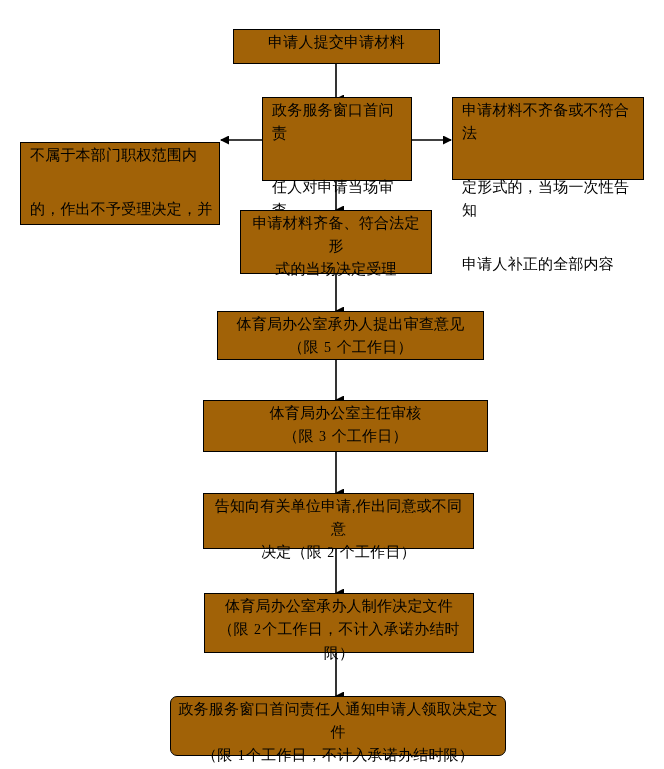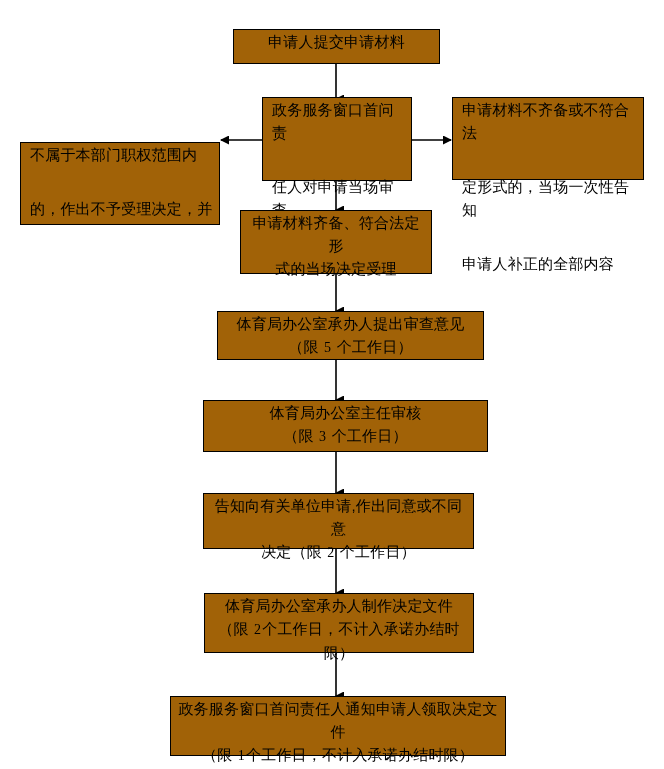--- a/index.html
+++ b/index.html
@@ -139,18 +139,18 @@
   <div class="node" style="left:203px; top:493px; width:271px; height:56px;">
     <span class="line">告知向有关单位申请,作出同意或不同意</span>
     <span class="line">决定（限&nbsp;<span class="num">2</span>&nbsp;个工作日）</span>
   </div>
 
   <div class="node" style="left:204px; top:593px; width:270px; height:60px;">
     <span class="line">体育局办公室承办人制作决定文件</span>
     <span class="line">（限&nbsp;<span class="num">2</span>个工作日，不计入承诺办结时限）</span>
   </div>
 
-  <div class="node" style="left:170px; top:696px; width:336px; height:60px;">
+  <div class="node" style="left:170px; top:696px; width:336px; height:60px;border-radius:7px;">
     <span class="line">政务服务窗口首问责任人通知申请人领取决定文件</span>
     <span class="line">（限&nbsp;<span class="num">1</span>个工作日，不计入承诺办结时限）</span>
   </div>
 
 </div>
 
 </body></html>

